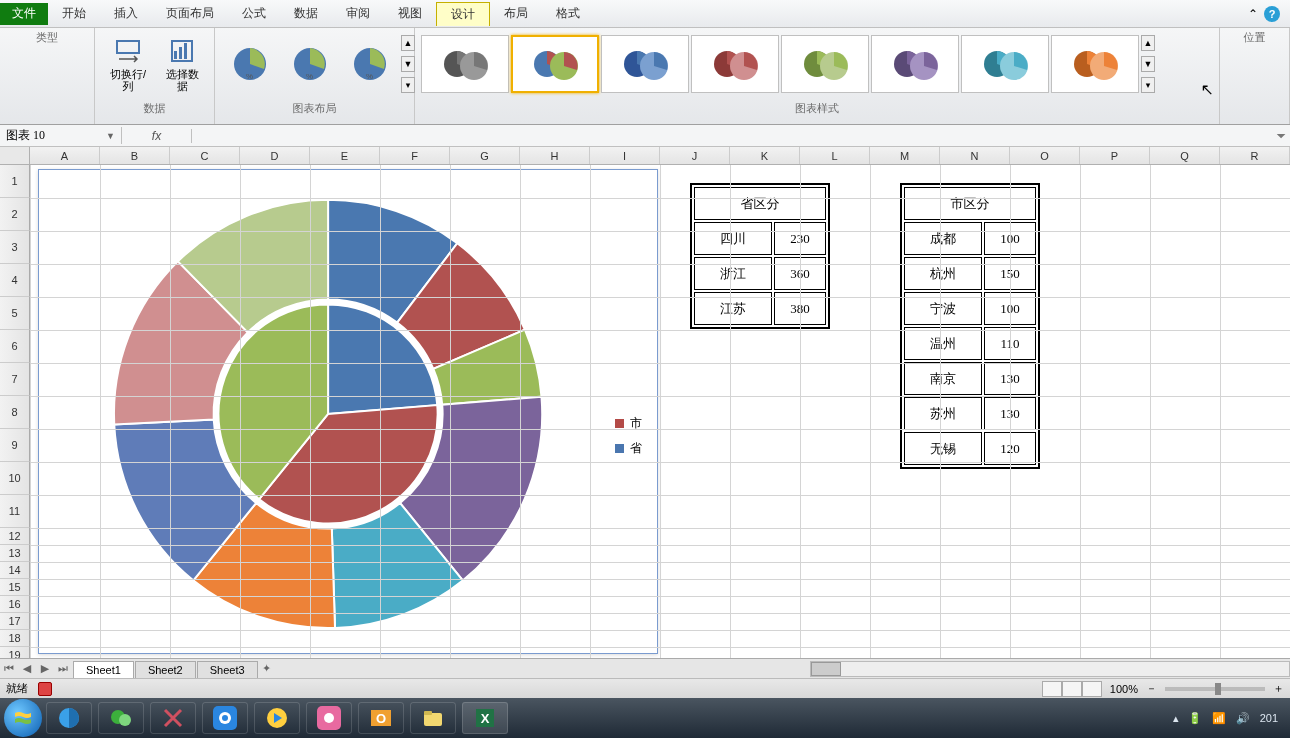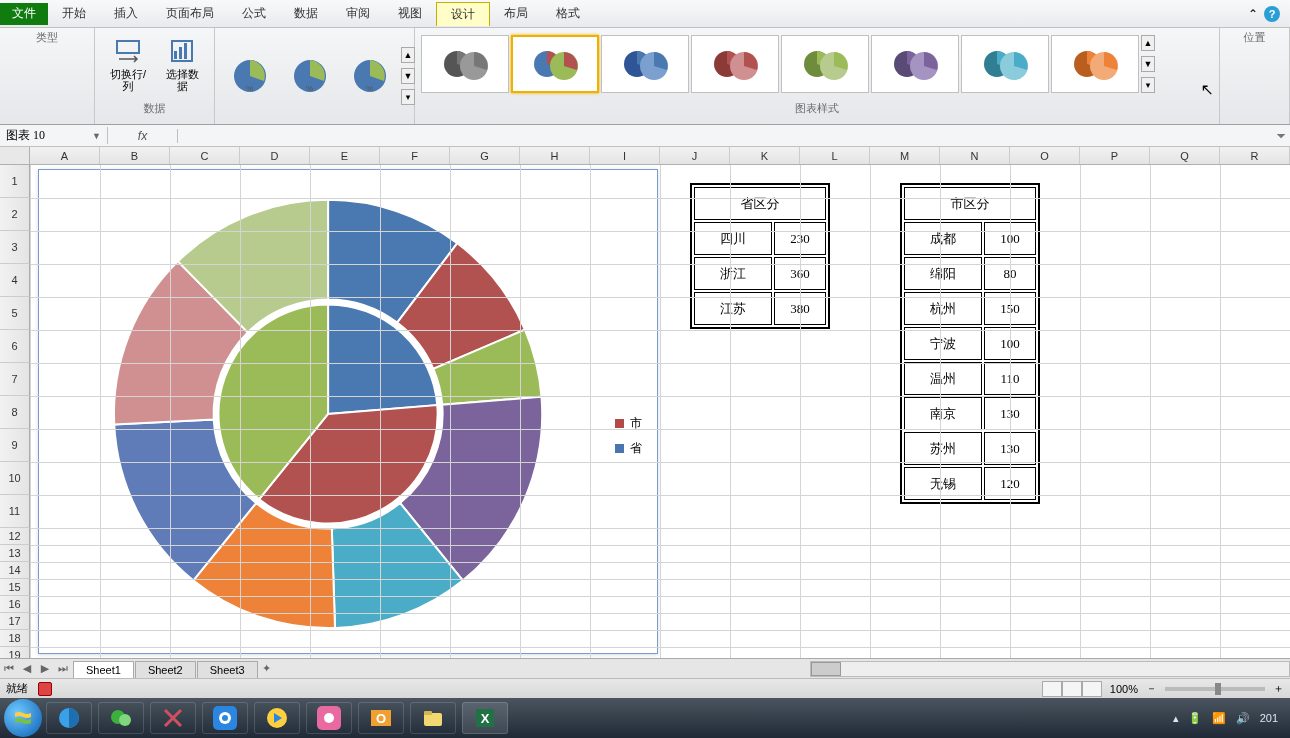--- a/index.html
+++ b/index.html
@@ -25,21 +25,21 @@
 
 
 .style-gallery { display: flex; flex-wrap: nowrap; gap: 4px; padding: 4px; align-items: center; height: 78px; }
 .style-item { width: 88px; height: 58px; background: #fff; border: 1px solid #c0c0c0; display: flex; align-items: center; justify-content: center; cursor: pointer; }
 .style-item.selected { border: 2px solid #f0b000; box-shadow: 0 0 3px #f0b000; }
 .gallery-scroll { width: 16px; height: 58px; display: flex; flex-direction: column; justify-content: space-between; }
 .gallery-scroll div { width: 14px; height: 16px; border: 1px solid #aaa; background: #f0f0f0; font-size: 9px; display: flex; align-items: center; justify-content: center; cursor: pointer; }
 
 
 .formula-row { height: 22px; display: flex; align-items: center; border-bottom: 1px solid #c0c0c0; background: #f4f5f6; }
-.namebox { width: 108px; border-right: 1px solid #c0c0c0; padding: 0 6px; display: flex; align-items: center; justify-content: space-between; font-family: SimSun; }
+.namebox { width: 122px; border-right: 1px solid #c0c0c0; padding: 0 6px; display: flex; align-items: center; justify-content: space-between; font-family: SimSun; }
 .namebox .dd { color: #666; font-size: 9px; }
 .fx-label { width: 70px; text-align: center; font-style: italic; color: #555; border-right: 1px solid #c0c0c0; }
 .formula-input { flex: 1; padding: 0 6px; }
 
 
 .col-headers { height: 18px; display: flex; background: linear-gradient(#f2f2f2,#e4e4e4); border-bottom: 1px solid #b0b0b0; }
 .corner { width: 30px; border-right: 1px solid #b0b0b0; background: #e8e8e8; }
 .col-h { width: 70px; text-align: center; border-right: 1px solid #ccc; font-size: 11px; color: #333; line-height: 18px; }
 
 
@@ -167,20 +167,21 @@
             <path d="M24 23 L24 7 A16 16 0 0 1 38 28 Z" fill="#9bbb59"></path>
             <text x="20" y="38" font-size="8" fill="#555">%</text>
           </svg>
         </div>
         <div class="gallery-scroll">
           <div>▲</div>
           <div>▼</div>
           <div>▾</div>
         </div>
       </div>
+    <div class="label">图表布局</div>
   </div>
 
   <div class="ribbon-group" style="flex:1">
     <div class="content style-gallery" id="style-gallery">
         <div class="style-item">
           <svg width="50" height="40">
             <circle cx="17" cy="20" r="13" fill="#555"></circle>
             <path d="M17 20 L17 7 A13 13 0 0 1 29 24 Z" fill="#777"></path>
             <circle cx="34" cy="22" r="14" fill="#999"></circle>
             <path d="M34 22 L34 8 A14 14 0 0 1 47 26 Z" fill="#777"></path>
@@ -368,24 +369,20 @@
     <table class="sheet-table tbl2">
       <tbody>
           <tr>
             <th colspan="2">市区分</th>
           </tr>
       </tbody>
         <tbody id="tbl2-body">
           <tr>
             <td style="width:60%">成都</td>
             <td>100</td>
-          </tr>
-          <tr>
-            <td style="width:60%">绵阳</td>
-            <td>80</td>
           </tr>
           <tr>
             <td style="width:60%">杭州</td>
             <td>150</td>
           </tr>
           <tr>
             <td style="width:60%">宁波</td>
             <td>100</td>
           </tr>
           <tr>

